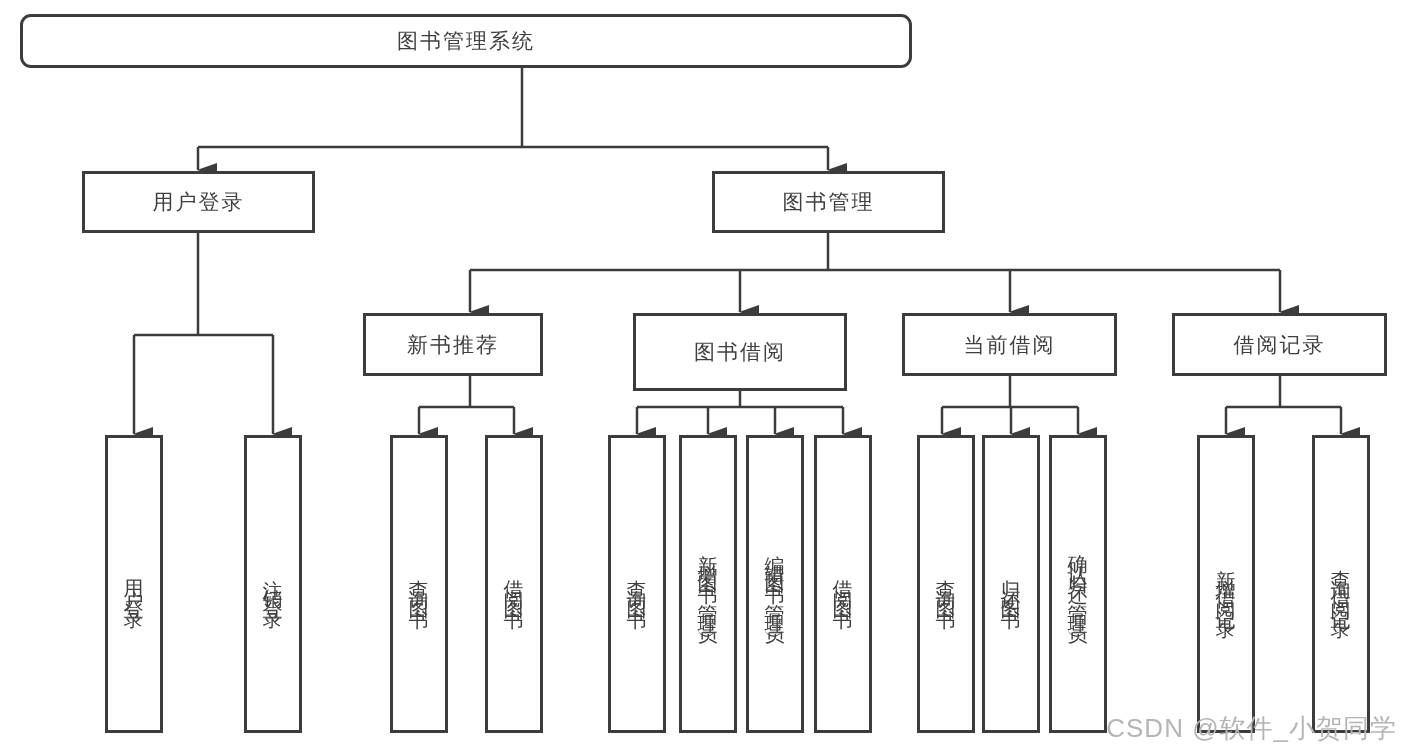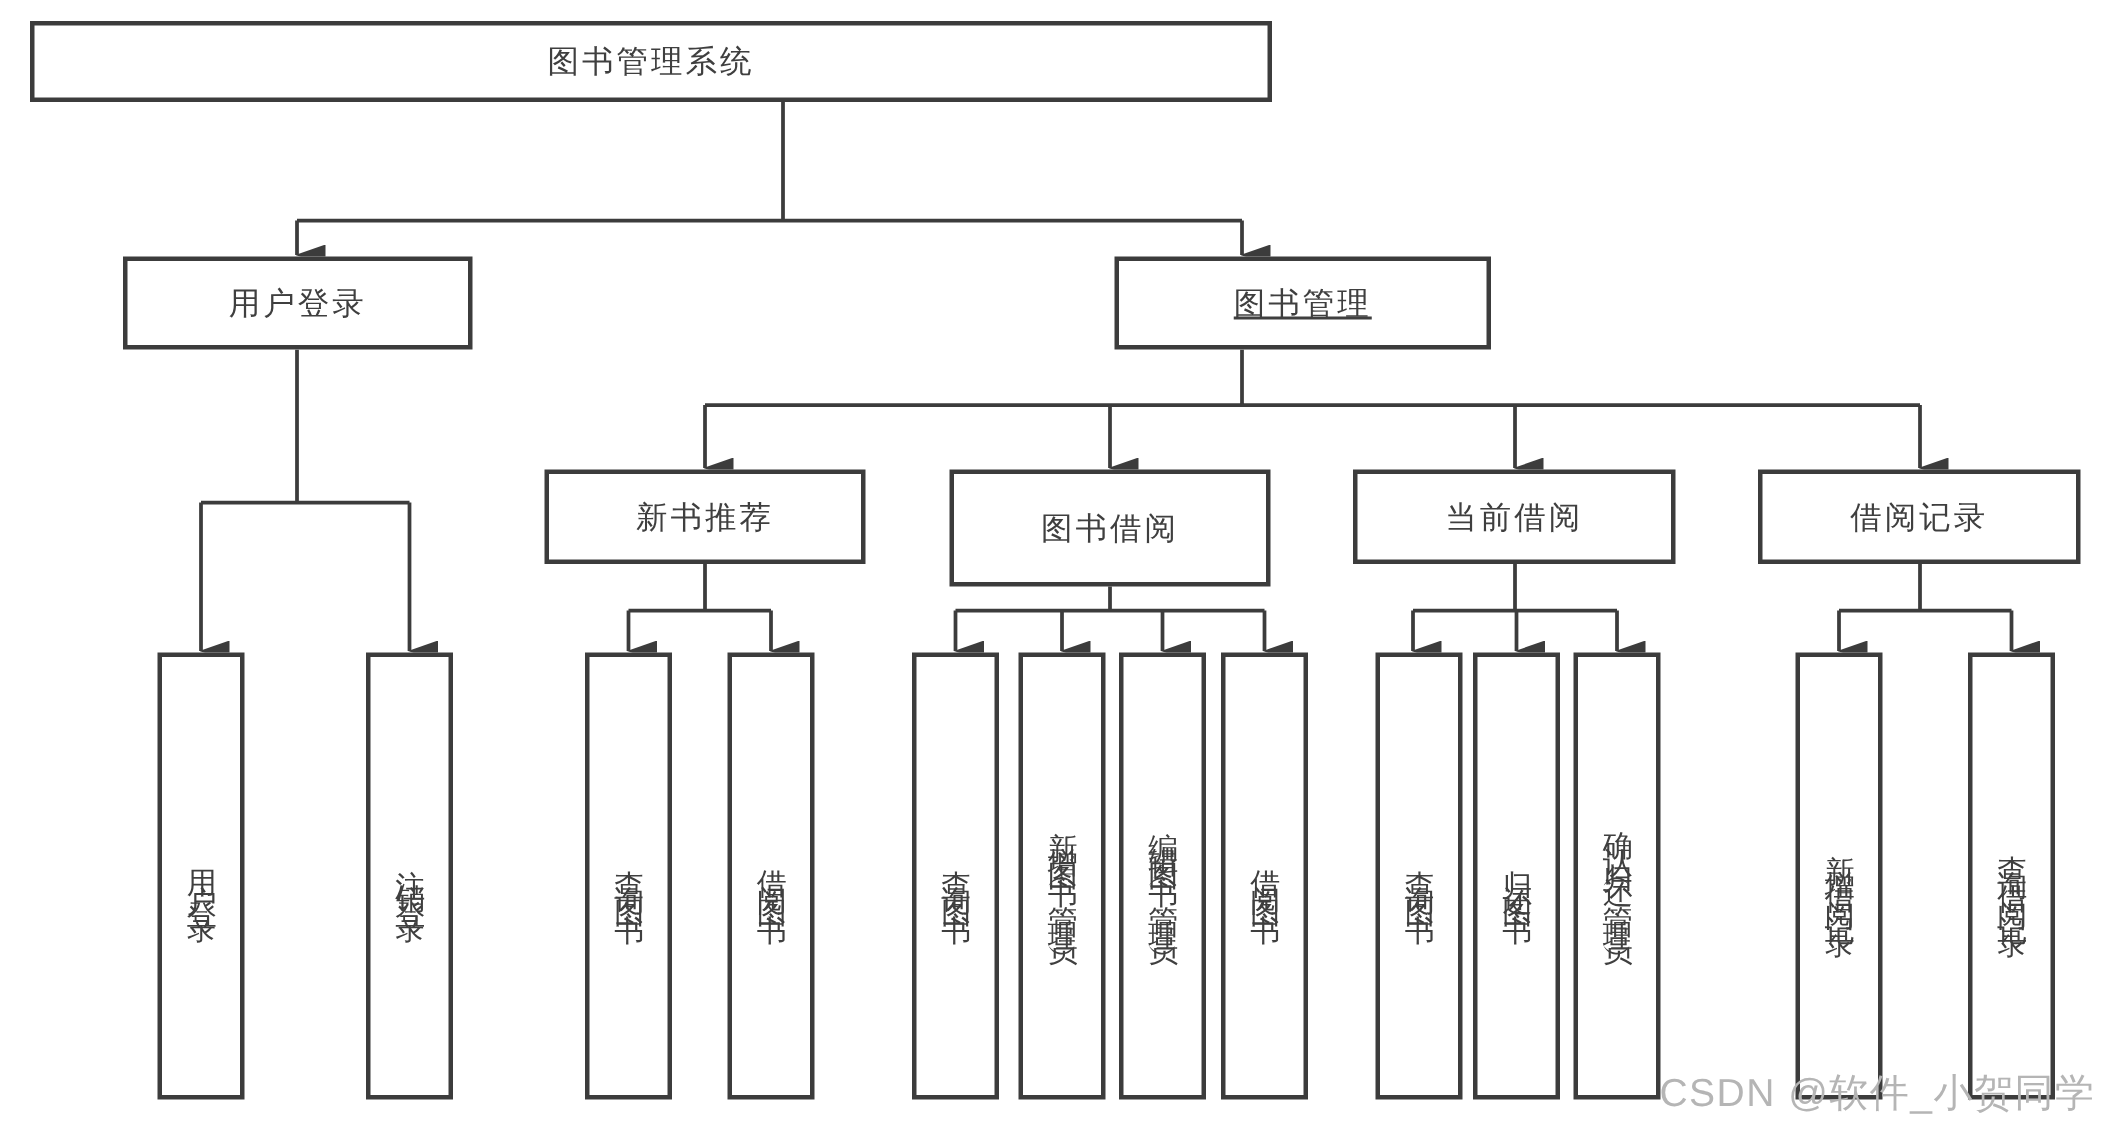--- a/index.html
+++ b/index.html
@@ -63,32 +63,32 @@
       <line x1="942" y1="407" x2="942" y2="434" marker-end="url(#arrow)"></line>
       <line x1="1011" y1="407" x2="1011" y2="434" marker-end="url(#arrow)"></line>
       <line x1="1078" y1="407" x2="1078" y2="434" marker-end="url(#arrow)"></line>
 
       <path d="M1280 376 V407 M1226 407 H1341"></path>
       <line x1="1226" y1="407" x2="1226" y2="434" marker-end="url(#arrow)"></line>
       <line x1="1341" y1="407" x2="1341" y2="434" marker-end="url(#arrow)"></line>
     </g>
   </svg>
 
-  <div class="node" style="left:20px; top:14px; width:828px; height:54px;">
+  <div class="node" style="left:20px; top:14px; width:892px; height:54px;border-radius:11px;">
     <span>图书管理系统</span>
   </div>
 
   <div class="node" style="left:82px; top:171px; width:233px; height:62px;">
     <span>用户登录</span>
   </div>
-  <div class="node" style="left:743px; top:171px; width:251px; height:62px;text-decoration:underline;">
+  <div class="node" style="left:712px; top:171px; width:233px; height:62px;">
     <span>图书管理</span>
   </div>
 
-  <div class="node" style="left:363px; top:313px; width:214px; height:63px;">
+  <div class="node" style="left:363px; top:313px; width:180px; height:63px;">
     <span>新书推荐</span>
   </div>
   <div class="node" style="left:633px; top:313px; width:214px; height:78px;">
     <span>图书借阅</span>
   </div>
   <div class="node" style="left:902px; top:313px; width:215px; height:63px;">
     <span>当前借阅</span>
   </div>
   <div class="node" style="left:1172px; top:313px; width:215px; height:63px;align-items:center;">
     <span>借阅记录</span>

